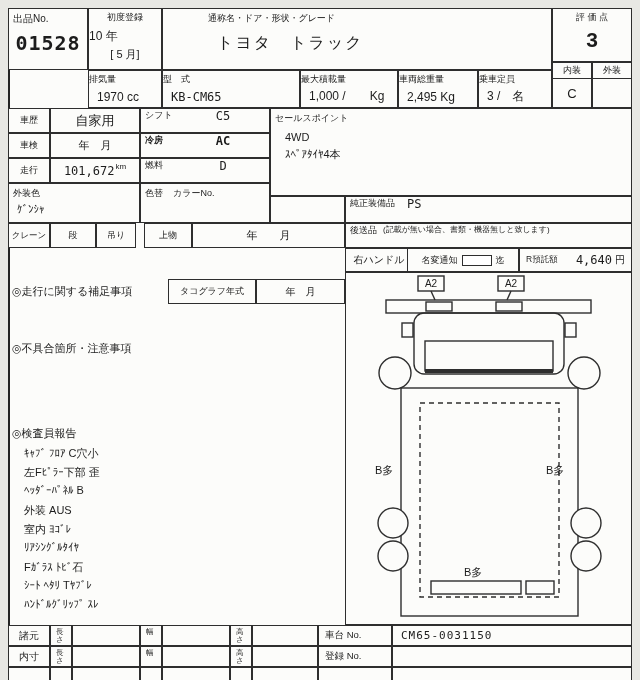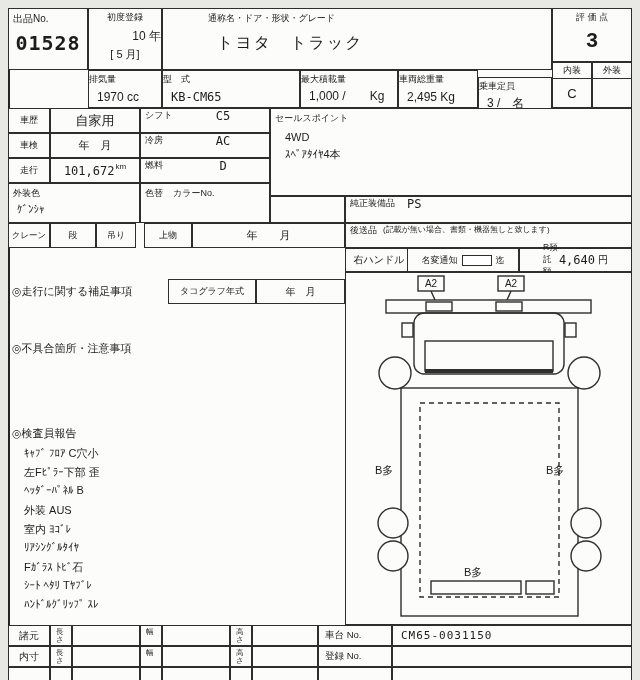--- a/index.html
+++ b/index.html
@@ -32,21 +32,21 @@
 
 <div class="outer" style="left:8px;top:8px;width:624px;height:672px;"></div>
 
 <div class="cell" style="left:8px;top:8px;width:80px;height:62px;">
   <div class="biglabel">出品No.</div>
   <div class="mono" style="font-size:20px;font-weight:bold;letter-spacing:1px;text-align:center;margin-top:5px;">01528</div>
 </div>
 
 <div class="cell" style="left:88px;top:8px;width:74px;height:62px;">
   <div class="lbl" style="text-align:center;padding-top:2px;">初度登録</div>
-  <div style="font-size:12px;text-align:right;margin-top:4px;">10 年</div>
+  <div style="font-size:12px;text-align:left;margin-top:4px;">10 年</div>
   <div style="font-size:11px;text-align:center;margin-top:2px;">[ 5 月]</div>
 </div>
 
 <div class="cell" style="left:162px;top:8px;width:390px;height:62px;padding-left:40px;">
   <div class="lbl" style="padding:3px 0 0 5px;">通称名・ドア・形状・グレード</div>
   <div style="font-size:16px;padding:8px 0 0 14px;letter-spacing:2px;">トヨタ　トラック</div>
 </div>
 
 <div class="cell" style="left:552px;top:8px;width:80px;height:54px;">
   <div class="lbl" style="text-align:center;padding-top:2px;">評 価 点</div>
@@ -71,35 +71,35 @@
   <div class="sv mono">KB-CM65</div>
 </div>
 <div class="cell spec" style="left:300px;top:70px;width:98px;height:38px;">
   <div class="sl">最大積載量</div>
   <div class="sv">1,000 /　　Kg</div>
 </div>
 <div class="cell spec" style="left:398px;top:70px;width:80px;height:38px;">
   <div class="sl">車両総重量</div>
   <div class="sv">2,495 Kg</div>
 </div>
-<div class="cell spec" style="left:478px;top:77px;width:74px;height:38px;">
+<div class="cell spec" style="left:478px;top:70px;width:74px;height:38px;">
   <div class="sl">乗車定員</div>
   <div class="sv">3 /　名</div>
 </div>
 
 <div class="cell ctr lbl" style="left:8px;top:108px;width:42px;height:25px;">車歴</div>
 <div class="cell ctr" style="left:50px;top:108px;width:90px;height:25px;font-size:13px;">自家用</div>
 <div class="cell combo" style="left:140px;top:108px;width:130px;height:25px;">
   <span class="cl">シフト</span>
   <span class="cv mono">C5</span>
 </div>
 
 <div class="cell ctr lbl" style="left:8px;top:133px;width:42px;height:25px;">車検</div>
 <div class="cell ctr" style="left:50px;top:133px;width:90px;height:25px;font-size:11px;">年　月</div>
-<div class="cell combo" style="left:140px;top:133px;width:130px;height:25px;">
+<div class="cell combo" style="left:140px;top:133px;width:130px;height:25px;font-weight:bold;">
   <span class="cl">冷房</span>
   <span class="cv mono">AC</span>
 </div>
 
 <div class="cell ctr lbl" style="left:8px;top:158px;width:42px;height:25px;">走行</div>
 <div class="cell ctr" style="left:50px;top:158px;width:90px;height:25px;">
   <span class="mono" style="font-size:12px;">101,672</span>
   <span style="font-size:8px;margin:4px 0 12px 1px;">km</span>
 </div>
 <div class="cell combo" style="left:140px;top:158px;width:130px;height:25px;">
@@ -137,21 +137,21 @@
   <span class="lbl" style="padding-left:4px;white-space:nowrap;">後送品</span>
   <span style="font-size:8px;padding-left:6px;white-space:nowrap;">(記載が無い場合、書類・機器無しと致します)</span>
 </div>
 
 <div class="cell ctr" style="left:345px;top:248px;width:68px;height:24px;font-size:10px;">右ハンドル</div>
 <div class="cell" style="left:407px;top:248px;width:112px;height:24px;display:flex;align-items:center;justify-content:center;gap:4px;">
   <span class="lbl">名変通知</span>
   <span class="mini-box"></span>
   <span class="lbl">迄</span>
 </div>
-<div class="cell" style="left:519px;top:248px;width:113px;height:24px;display:flex;align-items:center;padding:0 23px;">
+<div class="cell" style="left:519px;top:248px;width:113px;height:24px;display:flex;align-items:center;padding:0 6px;">
   <span style="font-size:8.5px;">R預託額</span>
   <span class="mono" style="font-size:12px;margin-left:auto;">4,640</span>
   <span style="font-size:10px;margin-left:3px;">円</span>
 </div>
 
 <div class="note-h" style="left:12px;top:284px;">◎走行に関する補足事項</div>
 <div class="cell ctr" style="left:168px;top:279px;width:88px;height:25px;font-size:9px;">タコグラフ年式</div>
 <div class="cell ctr" style="left:256px;top:279px;width:89px;height:25px;font-size:10px;">年　月</div>
 
 <div class="note-h" style="left:12px;top:341px;">◎不具合箇所・注意事項</div>

